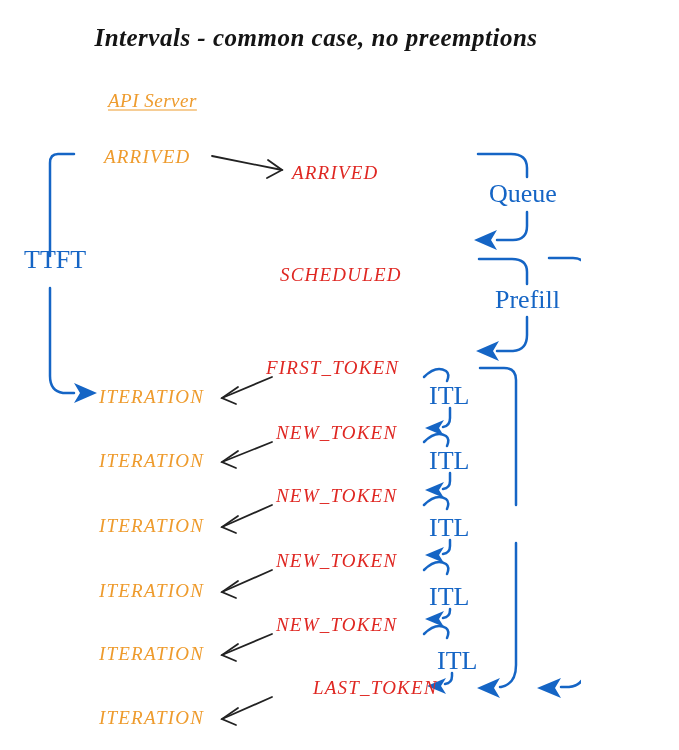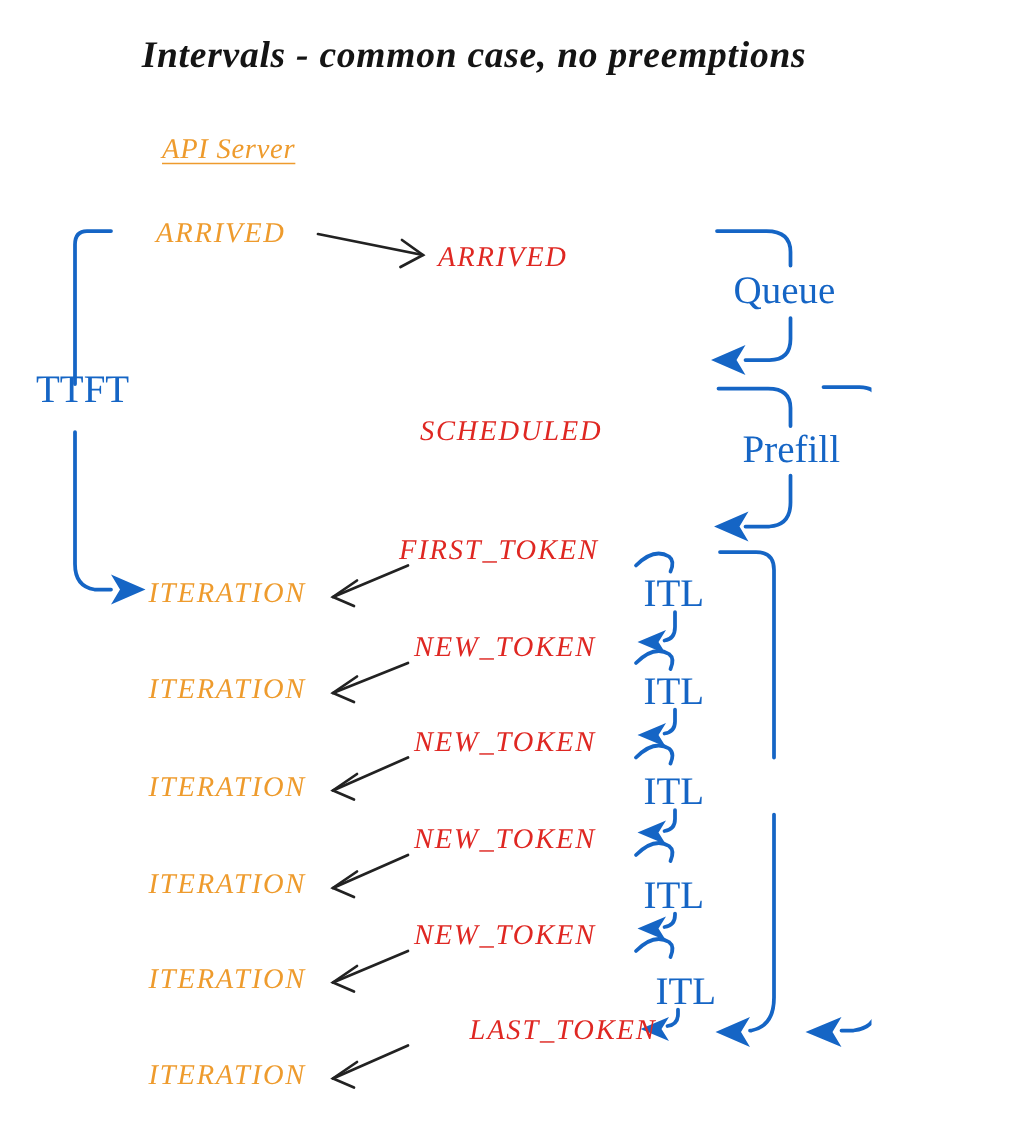--- a/index.html
+++ b/index.html
@@ -101,21 +101,21 @@
 
   <div class="lbl ev orange" style="left:104px;top:156px;">ARRIVED</div>
   <div class="lbl ev orange" style="left:99px;top:396px;">ITERATION</div>
   <div class="lbl ev orange" style="left:99px;top:460px;">ITERATION</div>
   <div class="lbl ev orange" style="left:99px;top:525px;">ITERATION</div>
   <div class="lbl ev orange" style="left:99px;top:590px;">ITERATION</div>
   <div class="lbl ev orange" style="left:99px;top:653px;">ITERATION</div>
   <div class="lbl ev orange" style="left:99px;top:717px;">ITERATION</div>
 
   <div class="lbl ev red" style="left:292px;top:172px;">ARRIVED</div>
-  <div class="lbl ev red" style="left:280px;top:288px;text-align:right;">SCHEDULED</div>
+  <div class="lbl ev red" style="left:280px;top:274px;text-align:right;">SCHEDULED</div>
   <div class="lbl ev red" style="left:266px;top:367px;">FIRST_TOKEN</div>
   <div class="lbl ev red" style="left:276px;top:432px;">NEW_TOKEN</div>
   <div class="lbl ev red" style="left:276px;top:495px;">NEW_TOKEN</div>
   <div class="lbl ev red" style="left:276px;top:560px;">NEW_TOKEN</div>
   <div class="lbl ev red" style="left:276px;top:624px;">NEW_TOKEN</div>
   <div class="lbl ev red" style="left:269px;top:687px;margin-left:44px;">LAST_TOKEN</div>
 
   <div class="lbl iv" style="left:24px;top:260px;">TTFT</div>
   <div class="lbl iv" style="left:489px;top:194px;text-align:right;">Queue</div>
   <div class="lbl iv" style="left:495px;top:300px;">Prefill</div>

